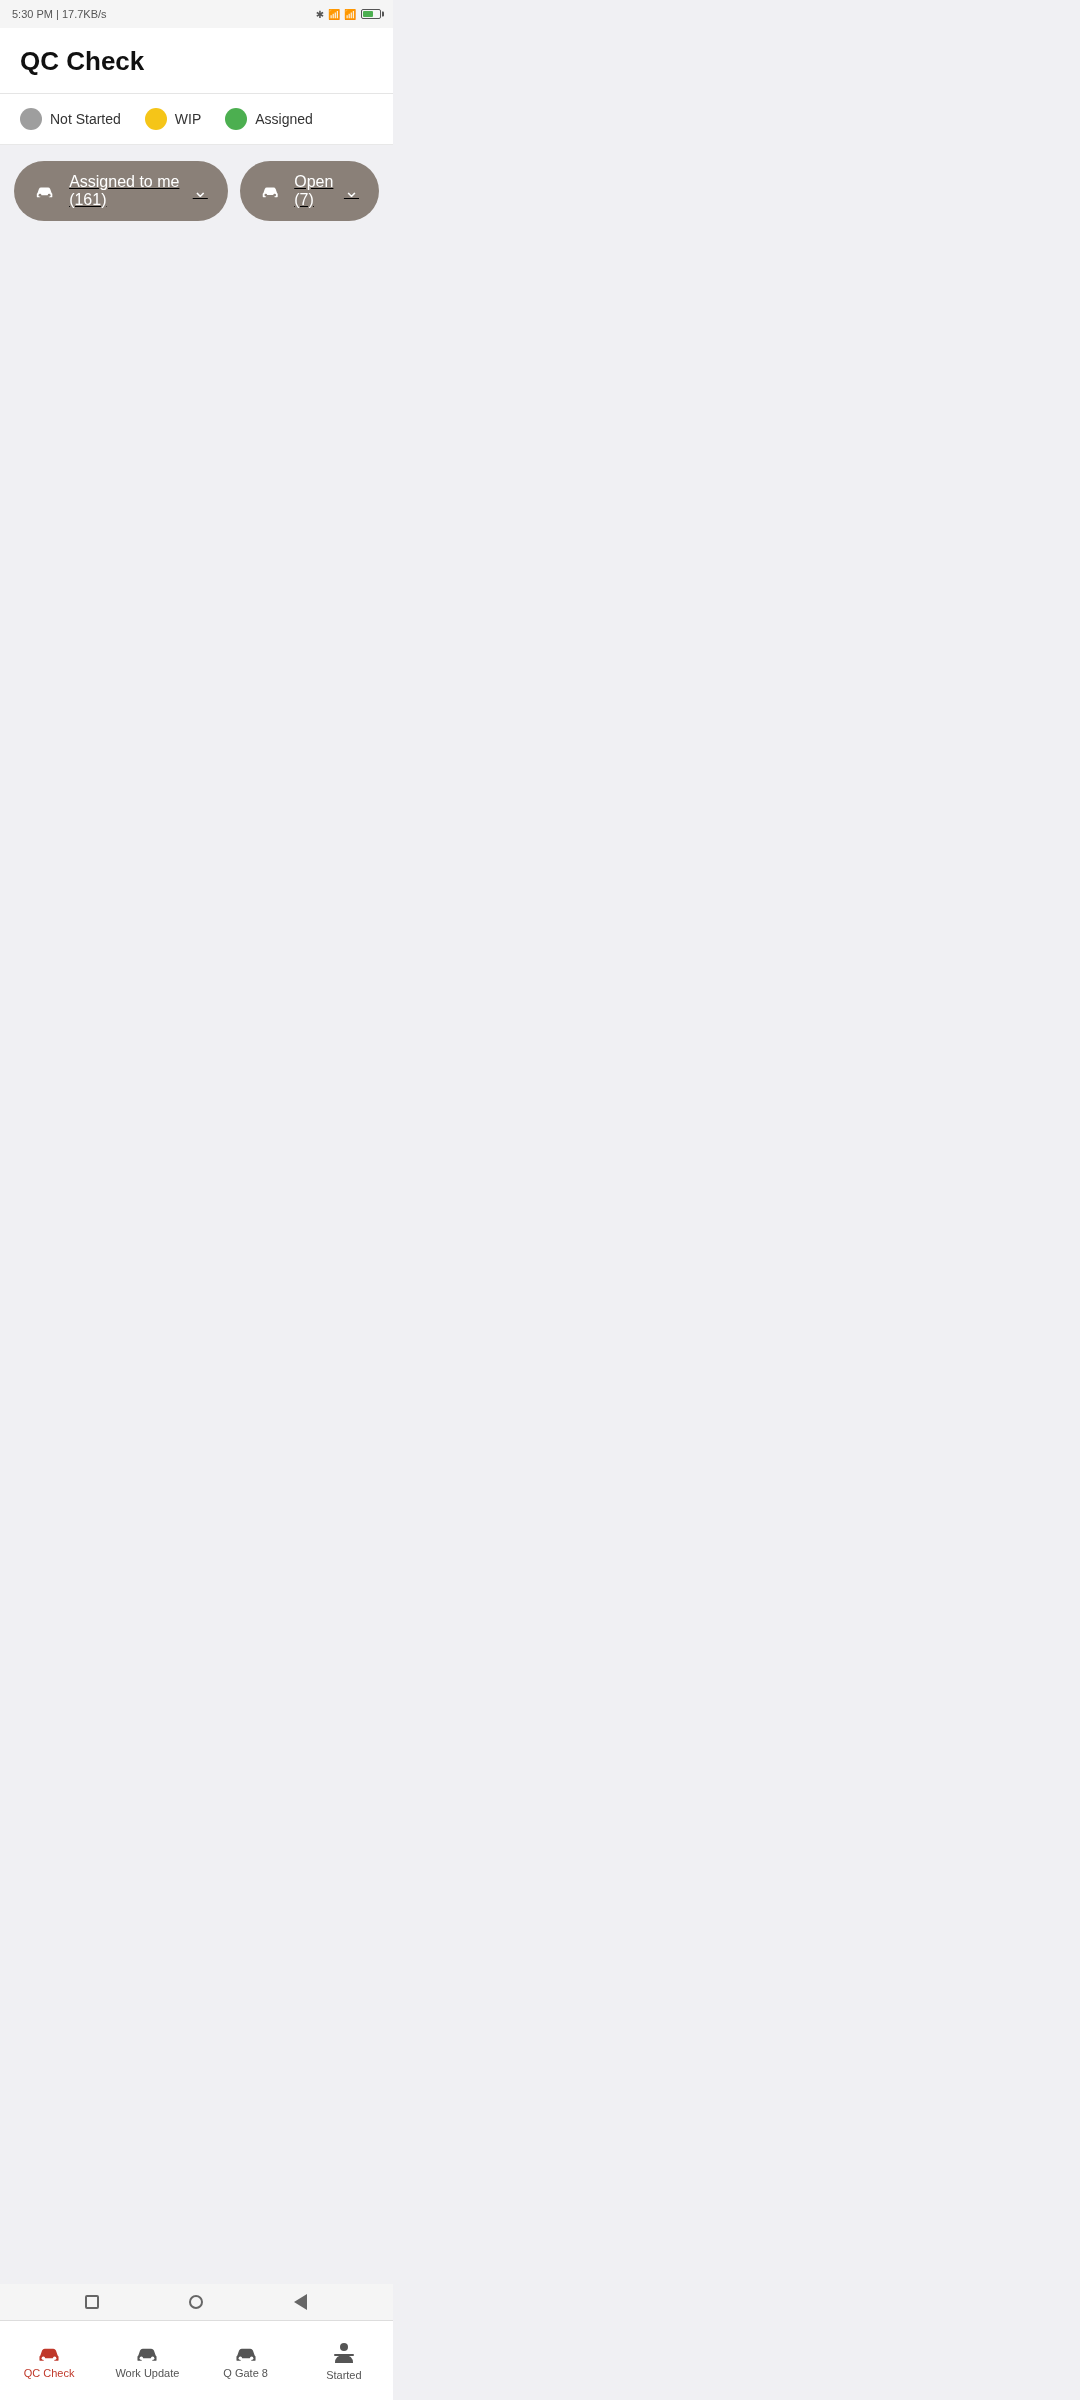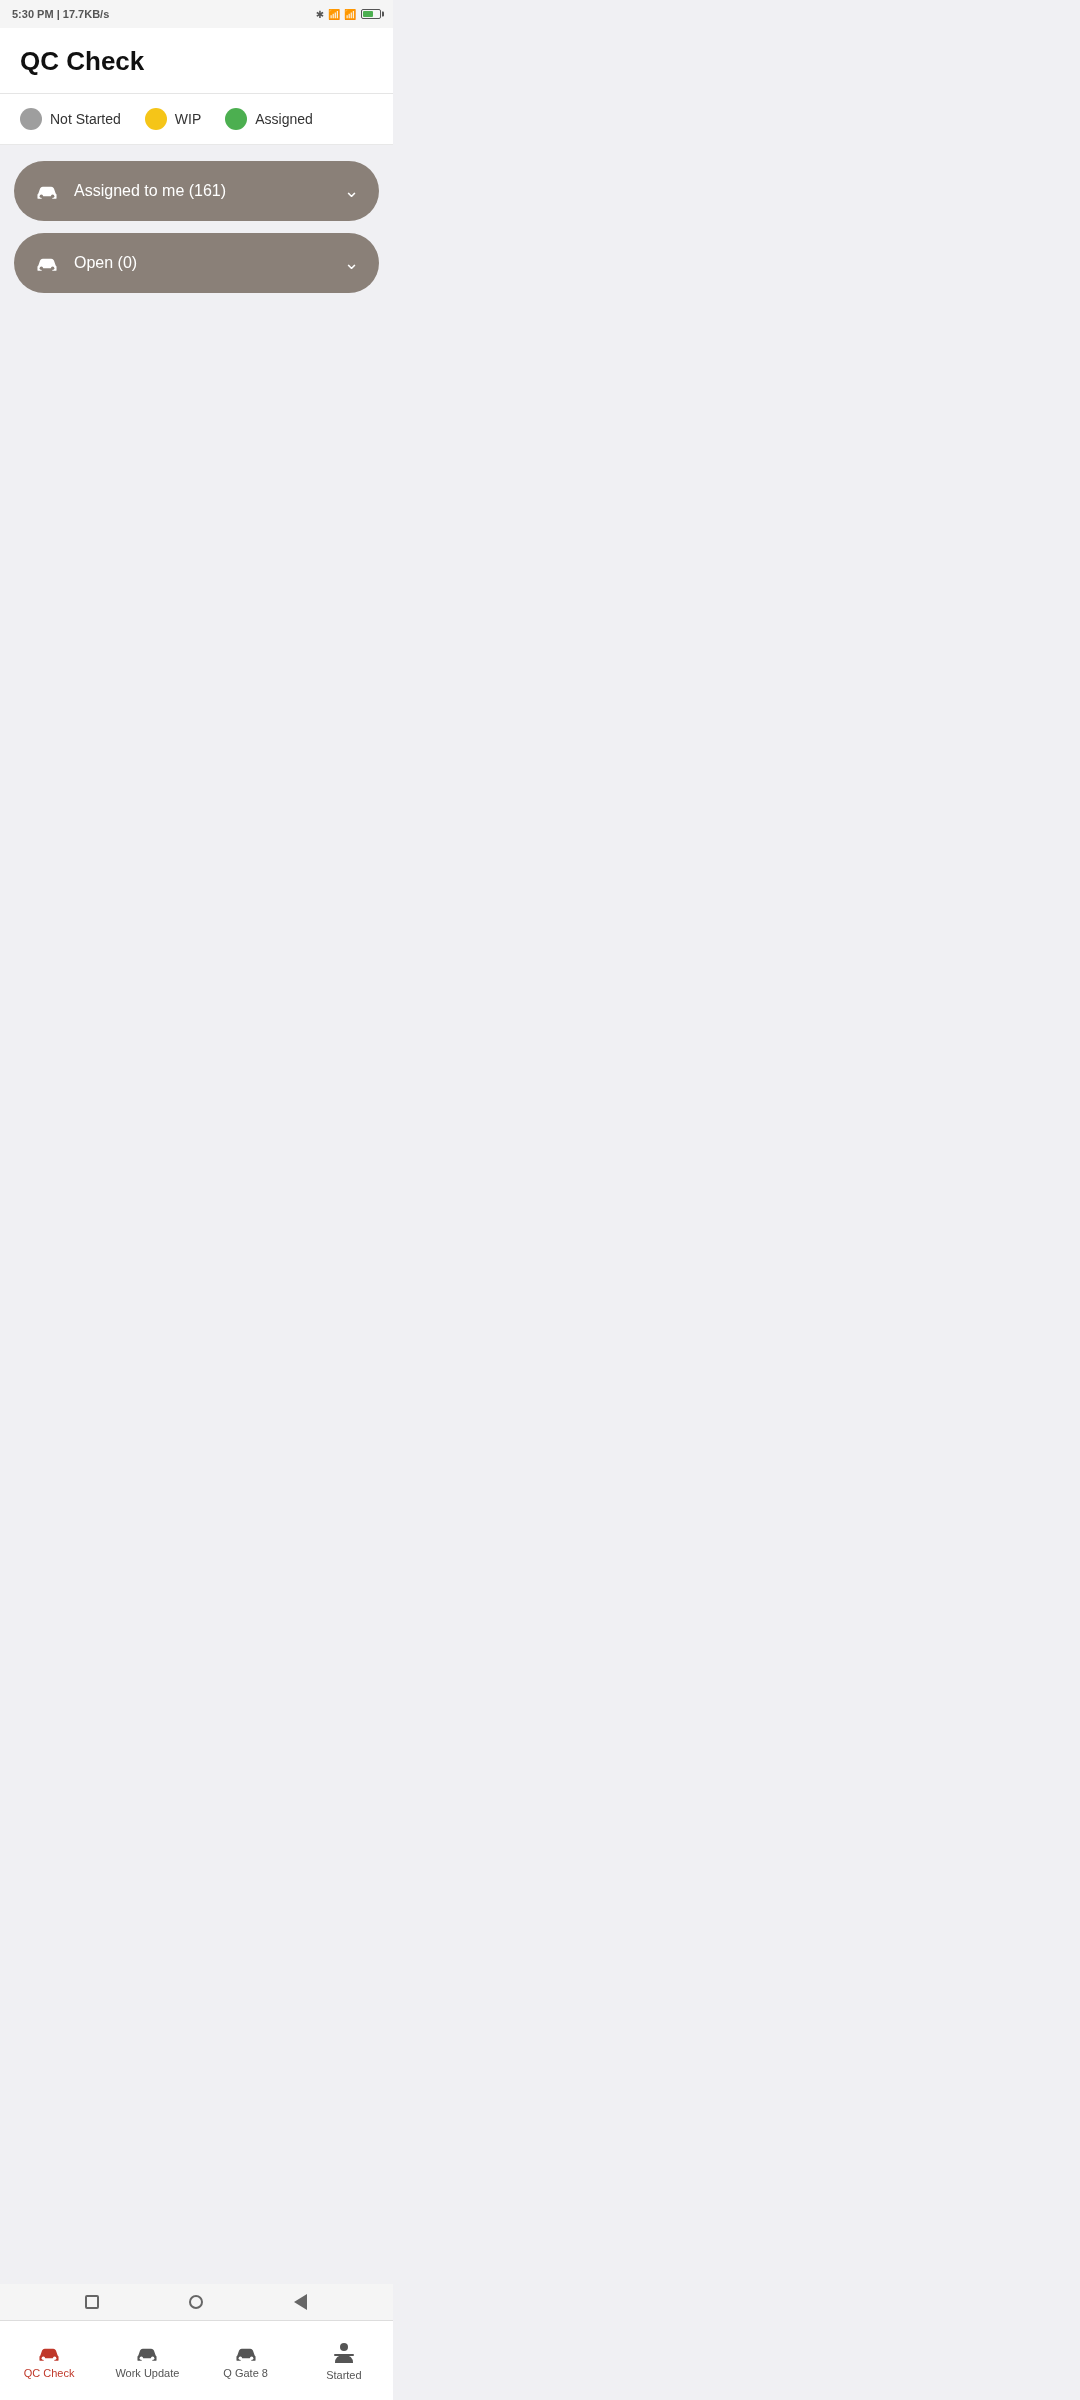--- a/index.html
+++ b/index.html
@@ -19,21 +19,21 @@
       background: #f5f5f5;
       height: 28px;
       display: flex;
       align-items: center;
       justify-content: space-between;
       padding: 0 12px;
     }
     .status-bar-left {
       font-size: 11px;
       color: #555;
-      font-weight: 700;
+      font-weight: 400;
       text-align: right;
     }
     .status-bar-right {
       display: flex;
       align-items: center;
       gap: 4px;
     }
     .status-icon {
       font-size: 10px;
       color: #555;
@@ -104,23 +104,24 @@
     .legend-label {
       font-size: 14px;
       color: #333;
       font-weight: 500;
     }
 
     
     .main-content {
       padding: 16px 14px;
       display: flex;
-      flex-direction: column;
+      flex-direction: row;
       gap: 12px;
       flex: 1;
+      text-decoration: underline;
     }
 
     
     .accordion-item {
       background: #8a8078;
       border-radius: 30px;
       padding: 0 20px;
       height: 60px;
       display: flex;
       align-items: center;
@@ -274,21 +275,21 @@
   </div>
 
   <div class="accordion-item">
     <div class="accordion-left">
       <svg class="car-svg" viewBox="0 0 30 22" fill="white" xmlns="http://www.w3.org/2000/svg">
         <path d="M5 14 L7 8 Q8 6 10 6 L20 6 Q22 6 23 8 L25 14 L26 15 L26 19 Q26 20 25 20 L22 20 Q21 20 21 19 L21 17 L9 17 L9 19 Q9 20 8 20 L5 20 Q4 20 4 19 L4 15 Z"></path>
         <circle cx="8.5" cy="17" r="2" fill="#8a8078"></circle>
         <circle cx="21.5" cy="17" r="2" fill="#8a8078"></circle>
         <path d="M8 10 L10 7 L20 7 L22 10 Z" fill="rgba(255,255,255,0.3)"></path>
       </svg>
-      <span class="accordion-label">Open (0)</span>
+      <span class="accordion-label">Open (7)</span>
     </div>
     <span class="chevron-icon">⌄</span>
   </div>
 
 </div>
 
 <div style="height: 116px;"></div>
 
 <div class="bottom-nav">
 

